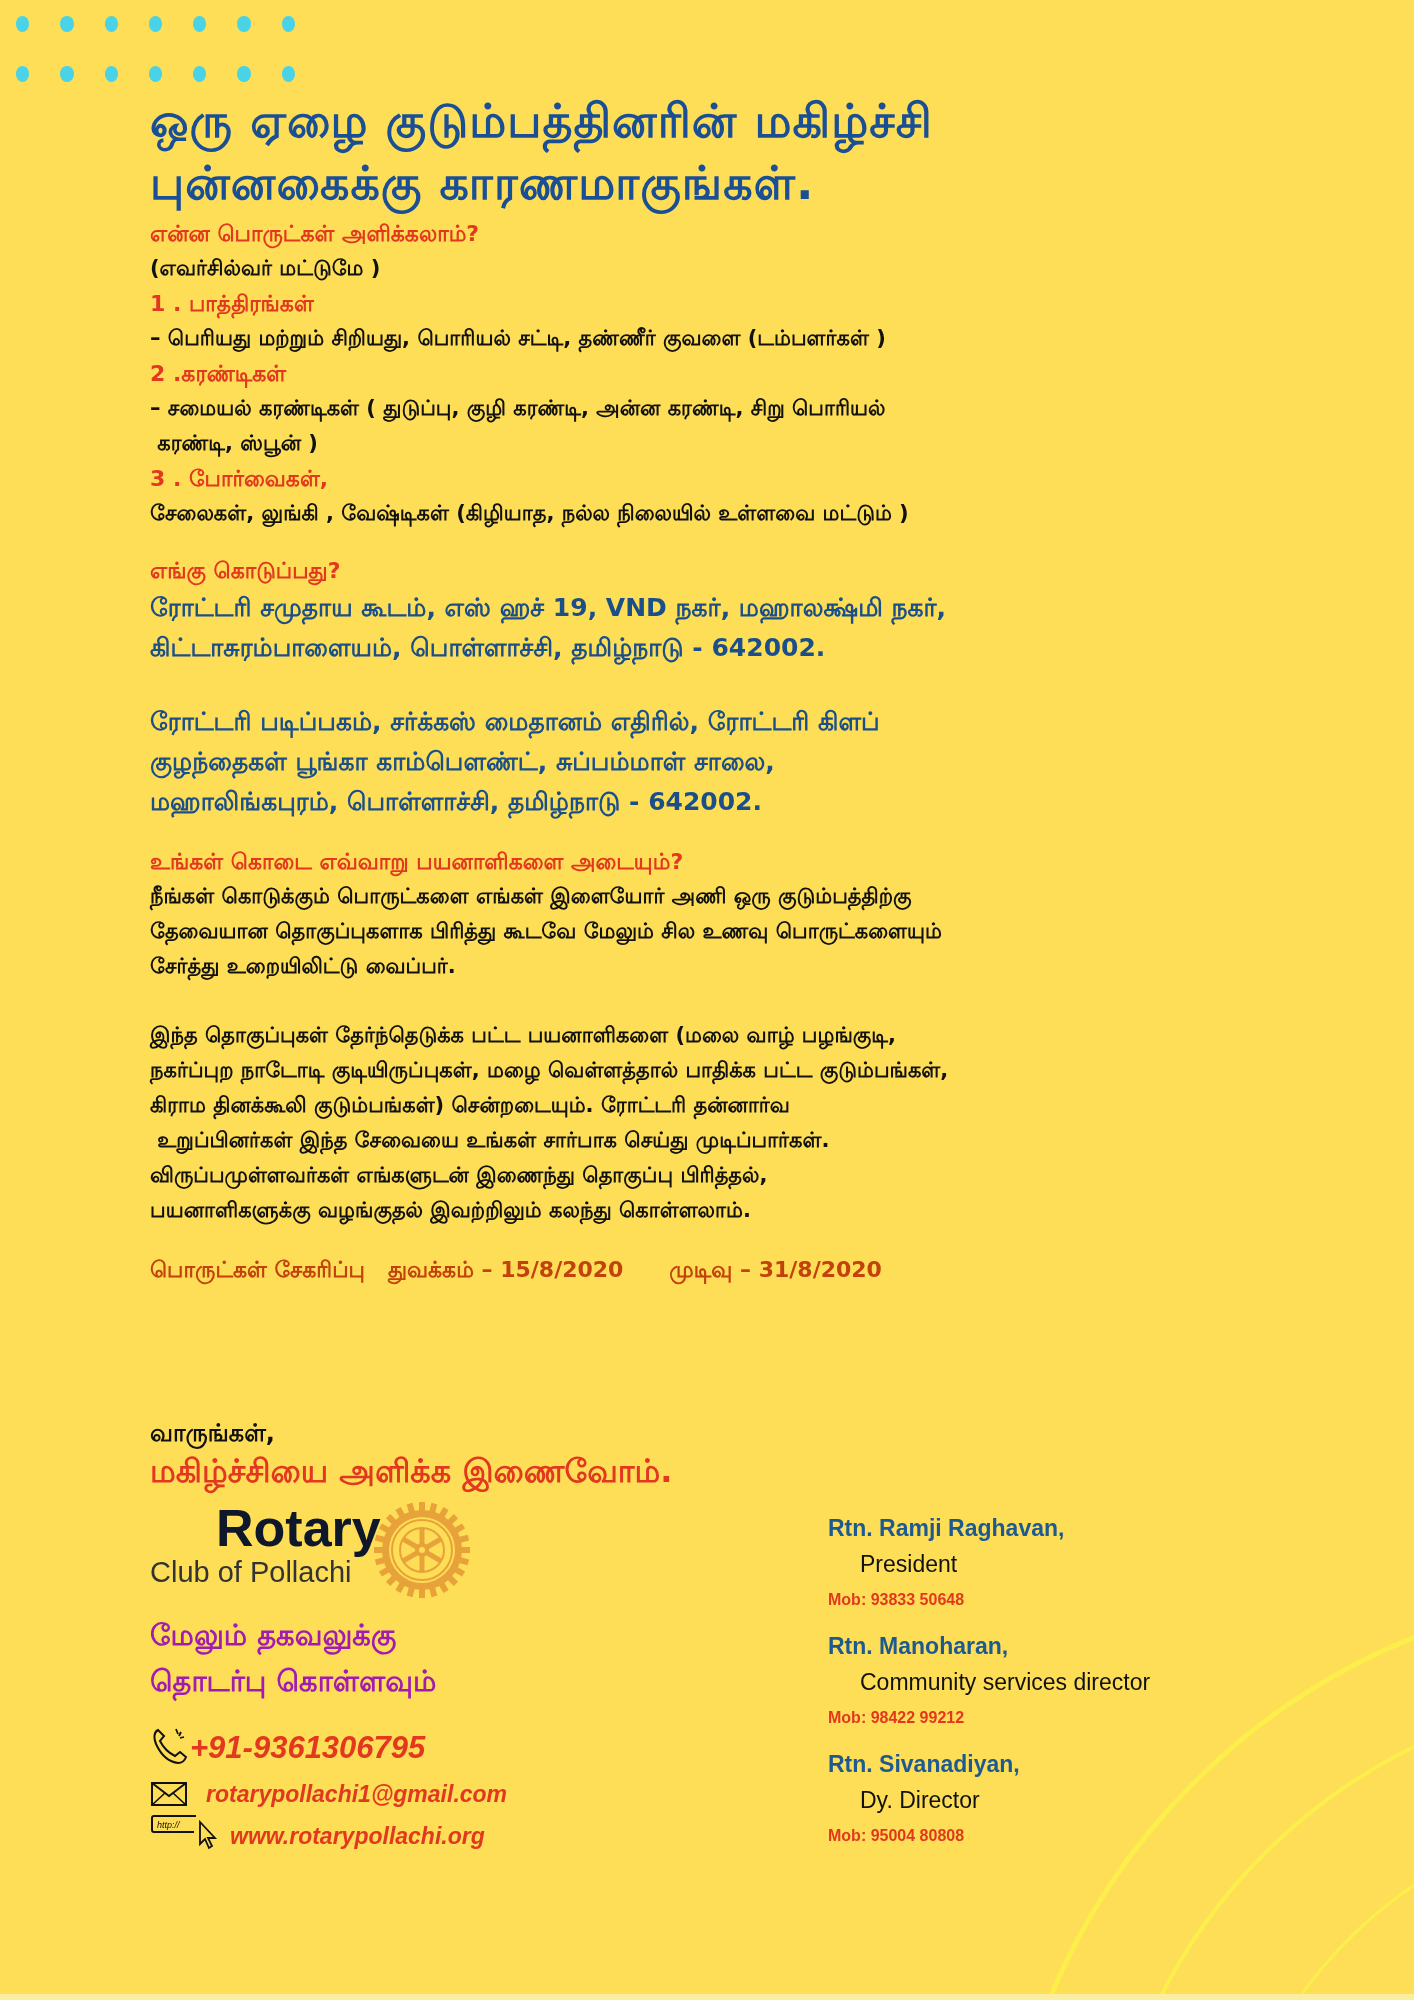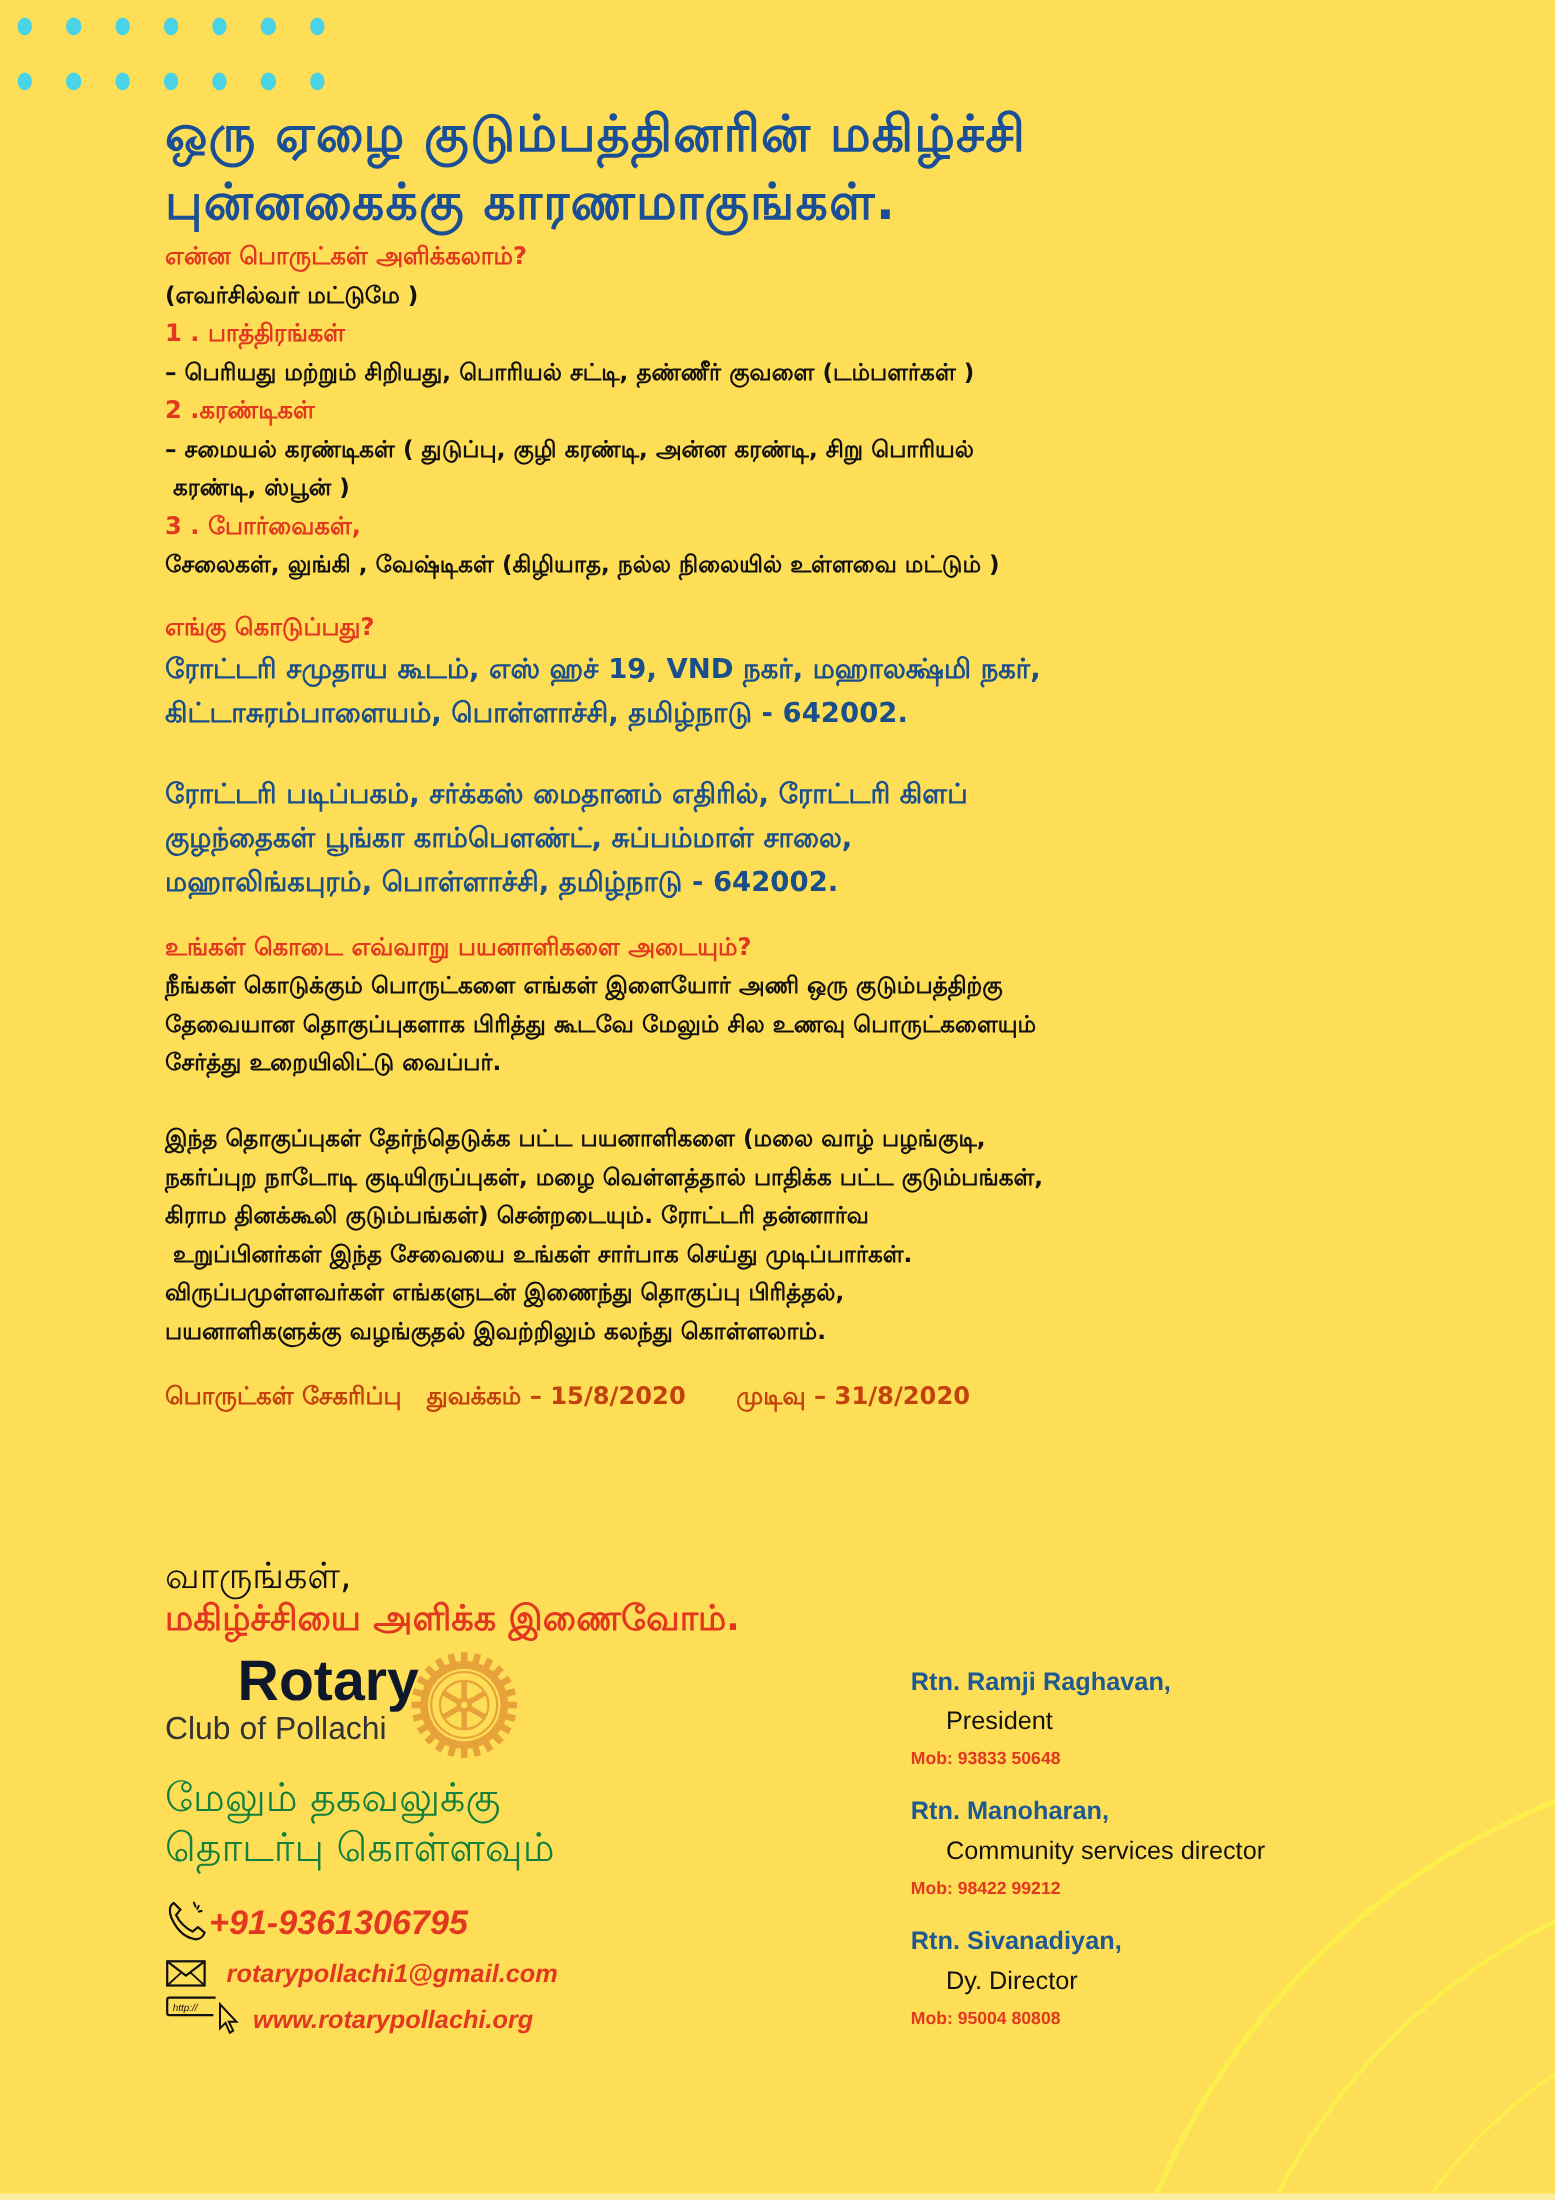--- a/index.html
+++ b/index.html
@@ -23,29 +23,29 @@
     }
     .title .line { display: block; }
     .sec-head { color: #e23820; font-weight: bold; font-size: 22px; line-height: 35px; }
     .body-text { color: #111; font-weight: bold; font-size: 21px; line-height: 35px; }
     .addr { color: #1a4f8a; font-weight: bold; font-size: 25px; line-height: 40px; }
     .spacer-s { height: 22px; }
     .spacer-m { height: 34px; }
     .dates { color: #c2410c; font-weight: bold; font-size: 22px; line-height: 40px; white-space: pre; }
 
     .closing { position: absolute; left: 150px; top: 1414px; }
-    .closing .greet { color: #111; font-weight: normal; font-size: 33px; line-height: 38px; }
+    .closing .greet { color: #111; font-weight: bold; font-size: 24px; line-height: 38px; }
     .closing .slogan { color: #e23820; font-weight: bold; font-size: 32px; line-height: 38px; }
 
     .logo { position: absolute; left: 150px; top: 1500px; width: 330px; height: 100px; }
     .logo .rotary-word { position: absolute; left: 66px; top: 0; color: #0f172a; font-family: "Liberation Sans", sans-serif; font-weight: bold; font-size: 52px; line-height: 56px; }
     .logo .club-word { position: absolute; left: 0; top: 54px; color: #333; font-family: "Liberation Sans", sans-serif; font-size: 29px; line-height: 36px; }
     .logo .wheel { position: absolute; left: 222px; top: 0px; width: 100px; height: 100px; }
 
-    .more-info { position: absolute; left: 150px; top: 1612px; color: #15803d; font-weight: normal; font-size: 36px; line-height: 46px; }
+    .more-info { position: absolute; left: 150px; top: 1612px; color: #a21caf; font-weight: bold; font-size: 29px; line-height: 46px; }
 
     .contact { position: absolute; left: 150px; top: 1722px; }
     .contact-row { display: flex; align-items: flex-end; font-style: italic; }
     .phone-row { height: 44px; }
     .phone { color: #e23820; font-family: "Liberation Sans", sans-serif; font-weight: bold; font-size: 31px; }
     .email-row, .web-row { height: 38px; margin-top: 4px; }
     .email, .web { color: #e23820; font-family: "Liberation Sans", sans-serif; font-weight: bold; font-size: 23px; }
     .ico { display: inline-block; flex: none; }
 
     .officers { position: absolute; left: 828px; top: 1510px; width: 520px; }

